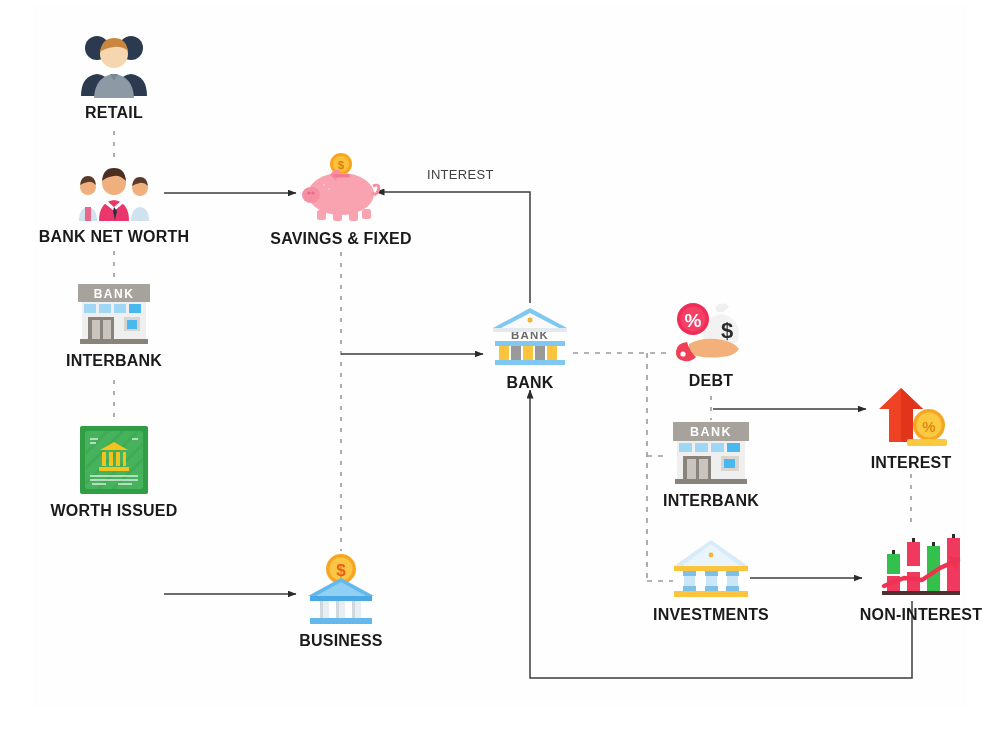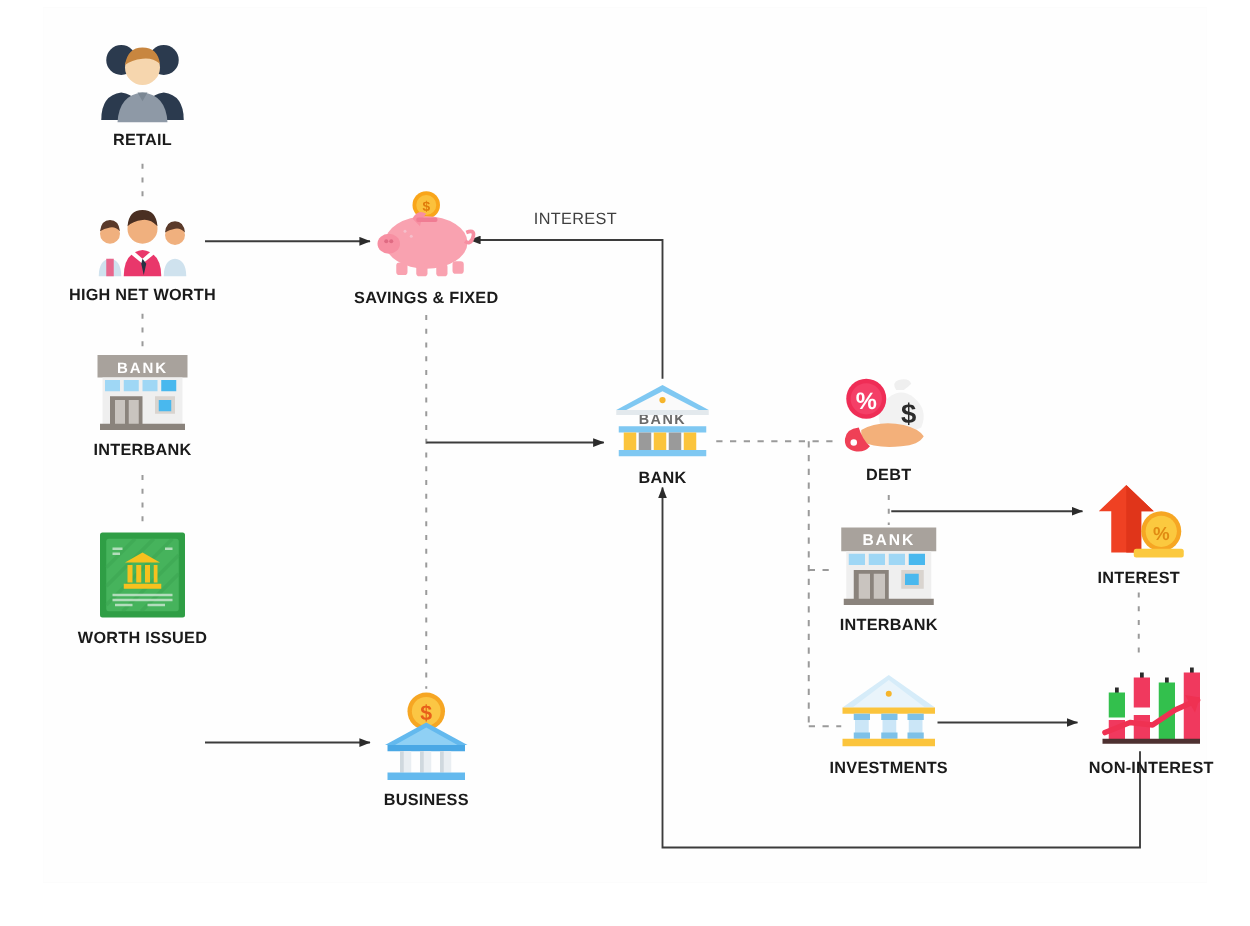--- a/index.html
+++ b/index.html
@@ -39,21 +39,21 @@
     flex-direction: column;
     align-items: center;
     justify-content: flex-start;
   }
   .node .glyph {
     display: block;
     line-height: 0;
   }
   .node .label {
     margin-top: 6px;
-    font-size: 13px;
+    font-size: 16px;
     font-weight: bold;
     color: #1a1a1a;
     letter-spacing: 0.2px;
     white-space: nowrap;
     text-align: center;
   }
   .edge-label {
     position: absolute;
     font-size: 13px;
     font-weight: normal;
@@ -149,21 +149,21 @@
         <path d="M56 20 q1-9 8-9 q7 0 8 9 q-4-4-8-3 q-5 1-8 3z" fill="#5a3a2a"></path>
         <path d="M55 55 q0-13 9-14 q9 1 9 14 z" fill="#cfe2ee"></path>
 
         <circle cx="38" cy="17" r="12" fill="#f0b07e"></circle>
         <path d="M26 15 q1-13 12-13 q11 0 12 13 q-6-6-12-5 q-8 1-12 5z" fill="#4a2f22"></path>
         <path d="M23 55 q0-19 15-21 q15 2 15 21 z" fill="#e9376b"></path>
         <path d="M30 34 l8 7 l8-7 l3 2 l-11 9 l-11-9 z" fill="#ffffff"></path>
         <path d="M38 41 l3 4 l-2 9 l-2 -9 z" fill="#253243"></path>
       </svg>
     </span>
-    <span class="label">HIGH NET WORTH</span>
+    <span class="label">BANK NET WORTH</span>
   </div>
 
   <div class="node" style="left:54px; top:282px; width:120px;">
     <span class="glyph">
       <svg width="80" height="64" viewBox="0 0 80 64">
         <rect x="4" y="2" width="72" height="18" fill="#a8a29c"></rect>
         <rect x="8" y="20" width="64" height="38" fill="#efefef"></rect>
         <text x="40" y="16" font-family="Liberation Sans, sans-serif" font-size="12" font-weight="bold" fill="#ffffff" text-anchor="middle" letter-spacing="1.5">BANK</text>
         <rect x="10" y="22" width="12" height="9" fill="#9fd7f5"></rect>
         <rect x="25" y="22" width="12" height="9" fill="#9fd7f5"></rect>

